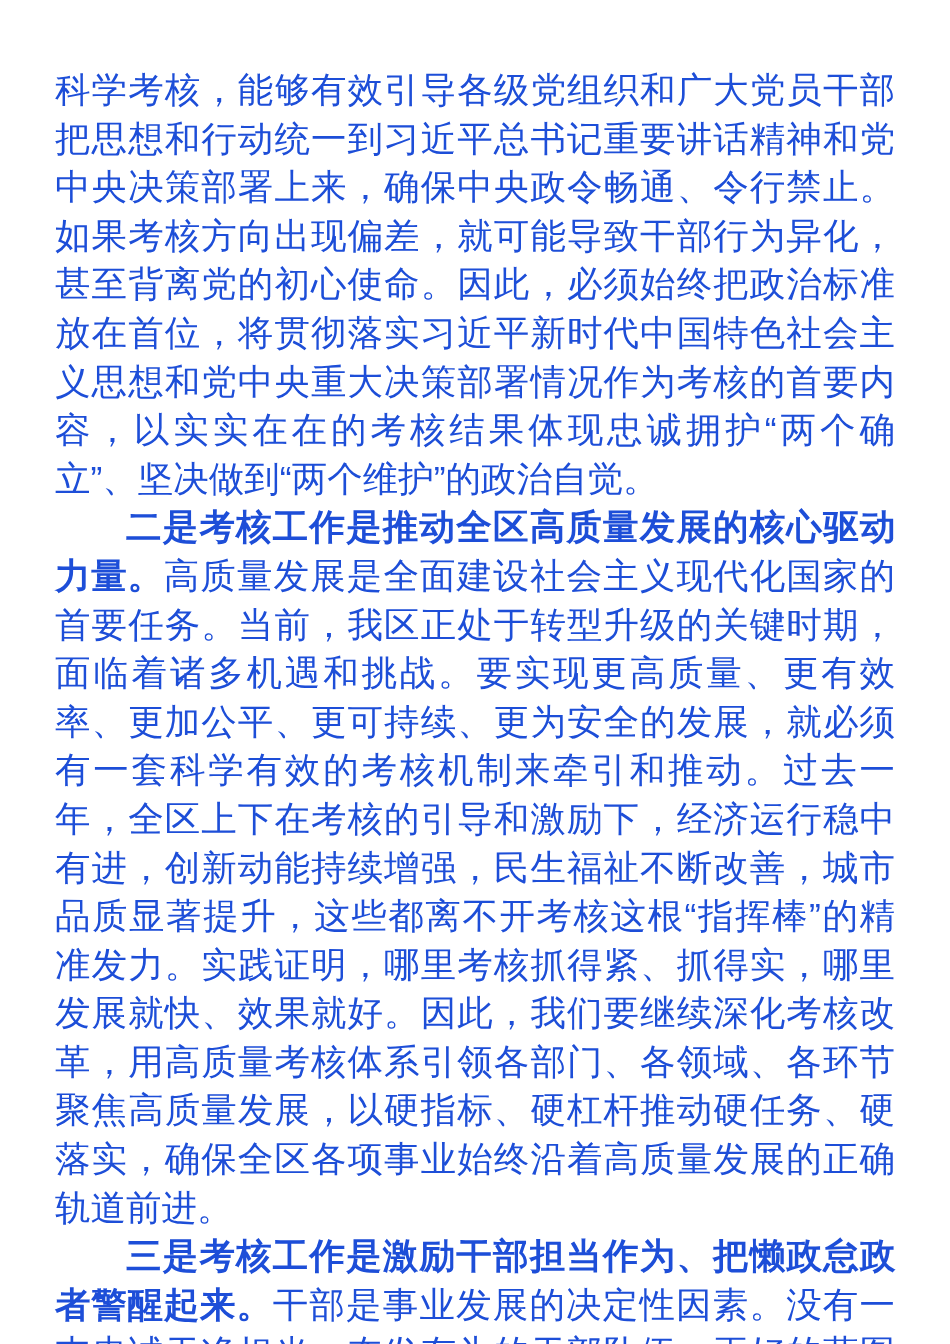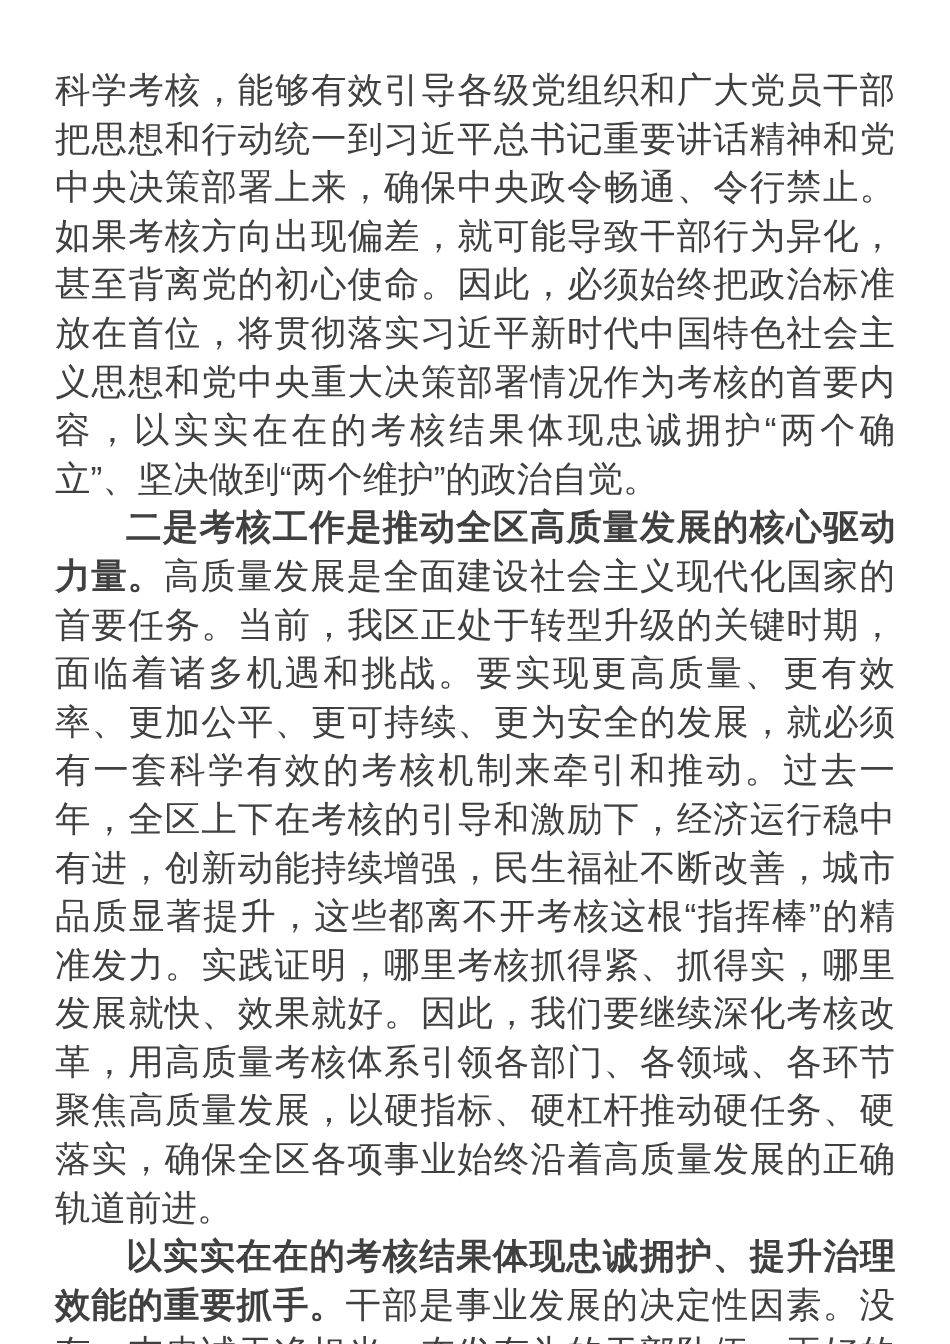--- a/index.html
+++ b/index.html
@@ -23,21 +23,21 @@
     padding: 66px 55px 0 55px;
   }
 
   .doc-body {
     width: 840px;
   }
 
   .para {
     margin: 0;
     padding: 0;
-    color: #404040;
+    color: #1d4ed8;
     font-size: 35.5px;
     line-height: 48.6px;
     letter-spacing: 0px;
     text-align: justify;
     text-justify: inter-character;
     text-align-last: left;
     word-break: break-all;
     font-weight: 400;
   }
 
@@ -58,16 +58,16 @@
 </head>
 <body>
 
 <div class="page">
   <div class="doc-body">
 
     <p class="para cont"><span>科学考核，能够有效引导各级党组织和广大党员干部把思想和行动统一到习近平总书记重要讲话精神和党中央决策部署上来，确保中央政令畅通、令行禁止。如果考核方向出现偏差，就可能导致干部行为异化，甚至背离党的初心使命。因此，必须始终把政治标准放在首位，将贯彻落实习近平新时代中国特色社会主义思想和党中央重大决策部署情况作为考核的首要内容，以实实在在的考核结果体现忠诚拥护“两个确立”、坚决做到“两个维护”的政治自觉。</span></p>
 
     <p class="para indent"><span class="lead">二是考核工作是推动全区高质量发展的核心驱动力量。</span><span>高质量发展是全面建设社会主义现代化国家的首要任务。当前，我区正处于转型升级的关键时期，面临着诸多机遇和挑战。要实现更高质量、更有效率、更加公平、更可持续、更为安全的发展，就必须有一套科学有效的考核机制来牵引和推动。过去一年，全区上下在考核的引导和激励下，经济运行稳中有进，创新动能持续增强，民生福祉不断改善，城市品质显著提升，这些都离不开考核这根“指挥棒”的精准发力。实践证明，哪里考核抓得紧、抓得实，哪里发展就快、效果就好。因此，我们要继续深化考核改革，用高质量考核体系引领各部门、各领域、各环节聚焦高质量发展，以硬指标、硬杠杆推动硬任务、硬落实，确保全区各项事业始终沿着高质量发展的正确轨道前进。</span></p>
 
-    <p class="para indent"><span class="lead">以实实在在的考核结果体现忠诚拥护、提升治理效能的重要抓手。</span><span>干部是事业发展的决定性因素。没有一支忠诚干净担当、奋发有为的干部队伍，再好的蓝图也难以变为现实。考核工作的本质是选人用人、管人促事，目的是要通过科学的评价，把优秀干部识别出来、使用起来，把懒政怠政者警醒起来、鞭策起来，真正形成能者上、优者奖、庸者下、劣者汰的鲜明导向。这既是对干部政治素质、业务能力、工作作风的全面检验，更是对</span></p>
+    <p class="para indent"><span class="lead">三是考核工作是激励干部担当作为、把懒政怠政者警醒起来。</span><span>干部是事业发展的决定性因素。没有一支忠诚干净担当、奋发有为的干部队伍，再好的蓝图也难以变为现实。考核工作的本质是选人用人、管人促事，目的是要通过科学的评价，把优秀干部识别出来、使用起来，把懒政怠政者警醒起来、鞭策起来，真正形成能者上、优者奖、庸者下、劣者汰的鲜明导向。这既是对干部政治素质、业务能力、工作作风的全面检验，更是对</span></p>
 
   </div>
 </div>
 
 </body></html>

